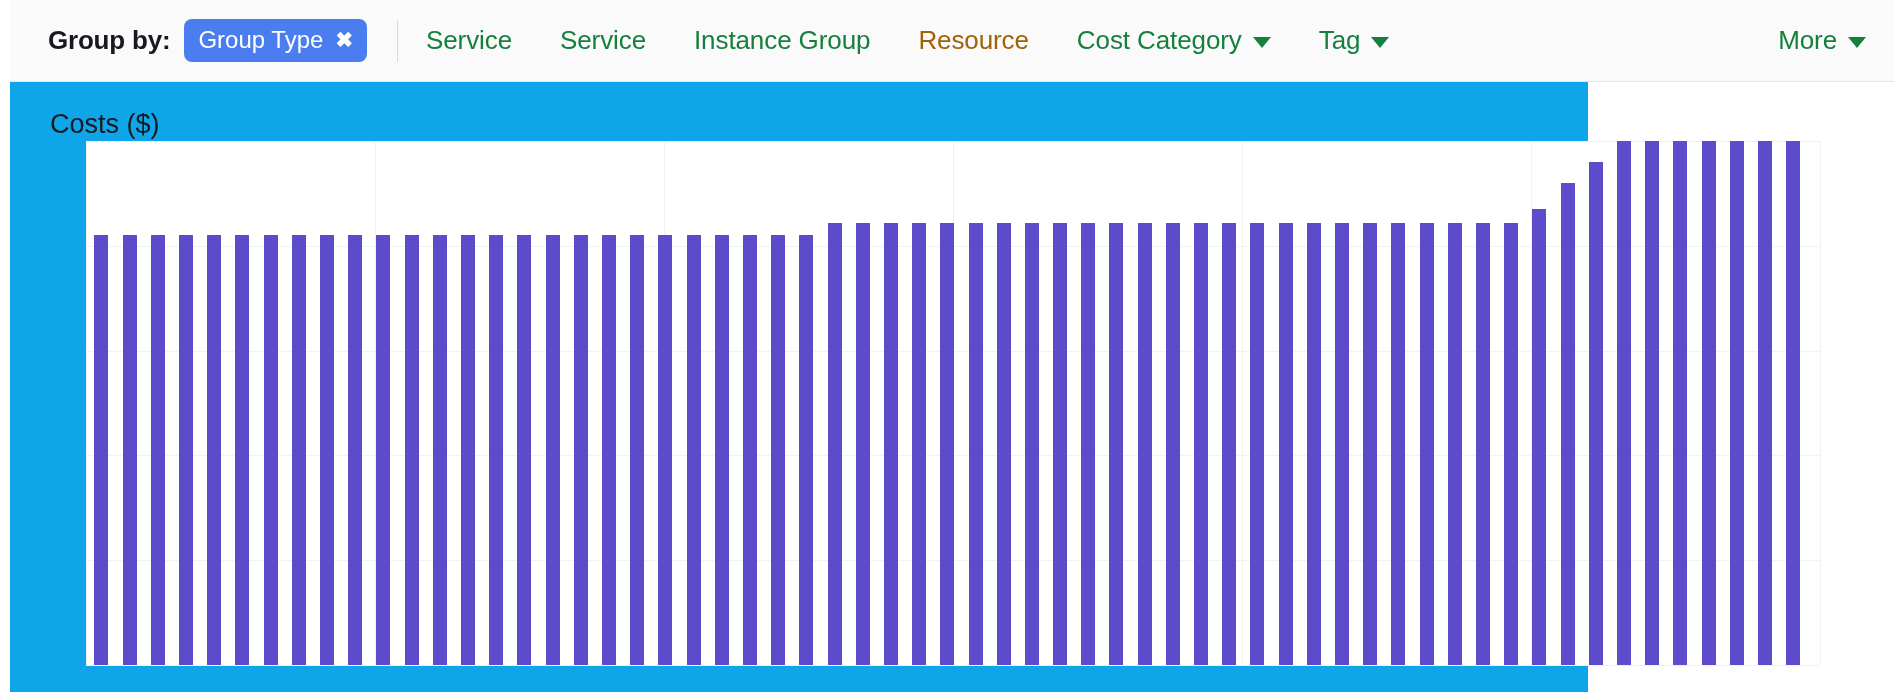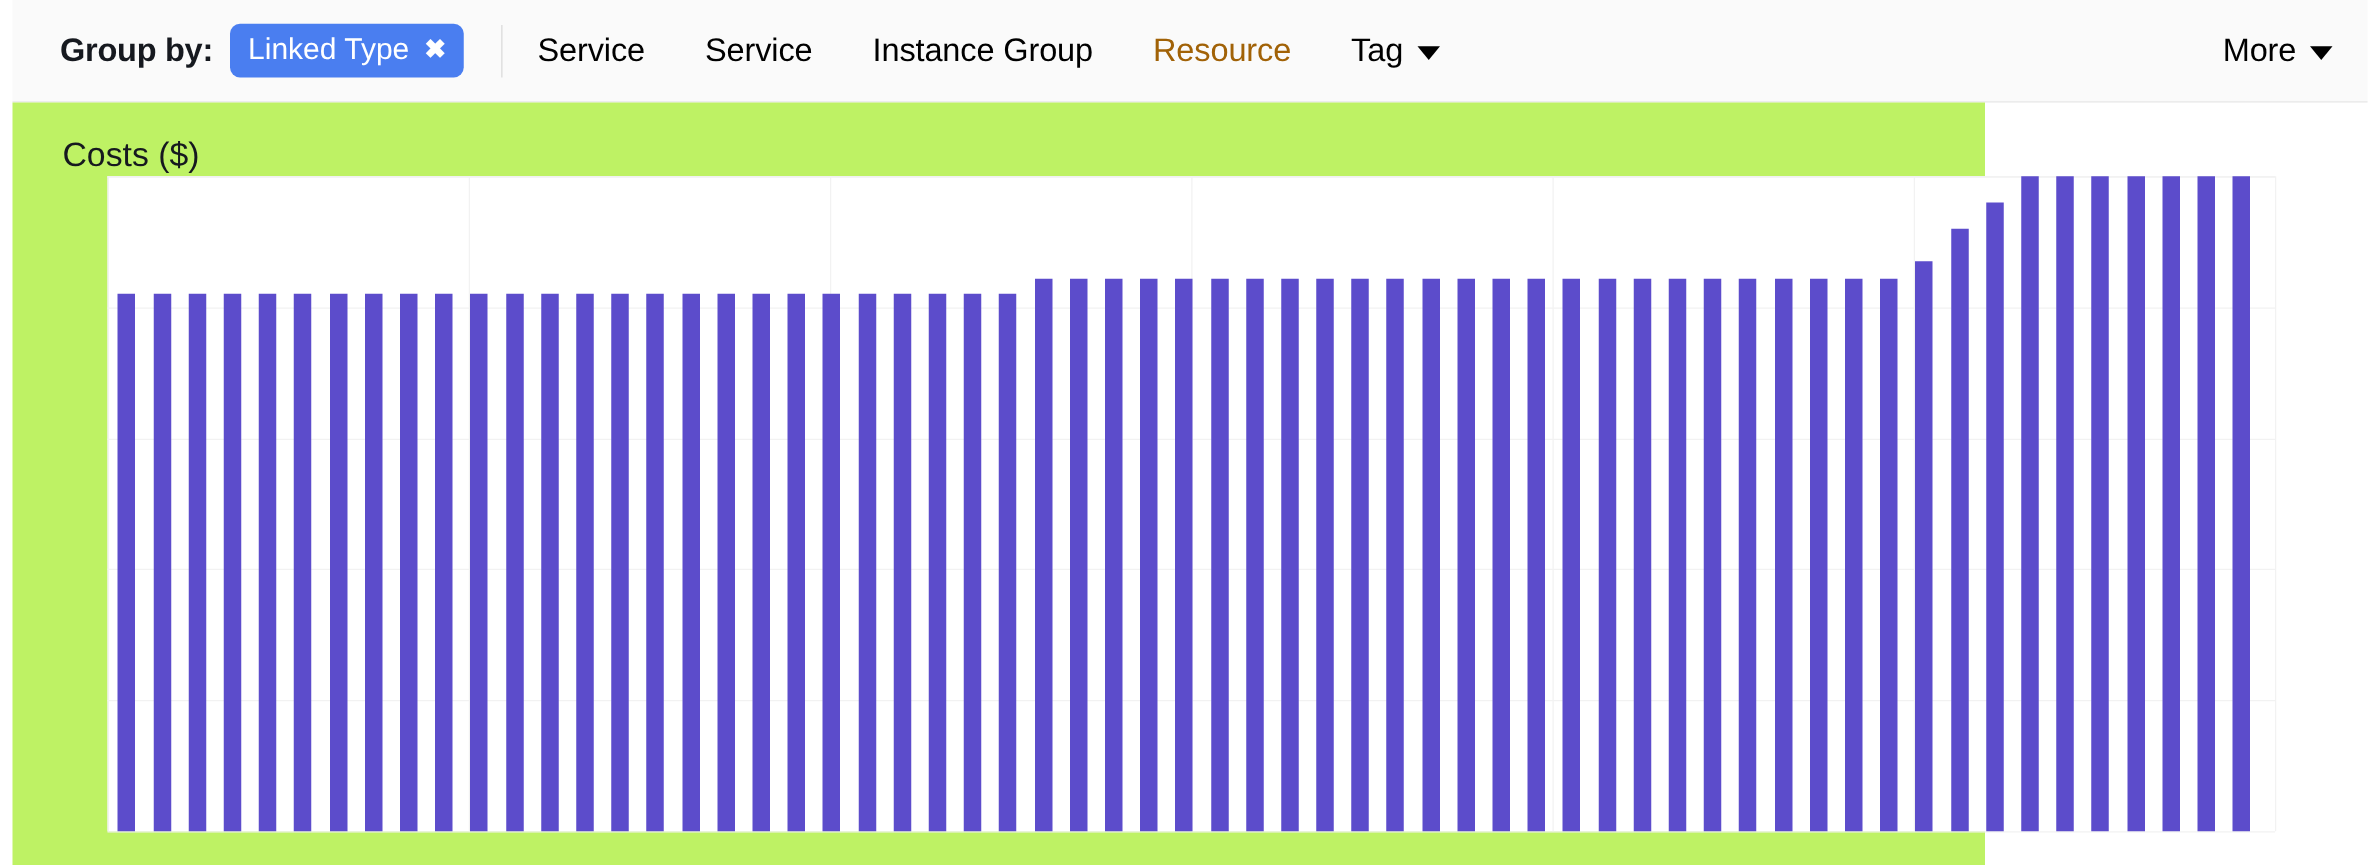--- a/index.html
+++ b/index.html
@@ -41,39 +41,39 @@
   .chip .chip-x{
     font-size:21px;font-weight:bold;line-height:1;
     display:inline-block;transform:translateY(-1px);
     cursor:pointer;
   }
   .divider{
     width:1px;height:42px;background:#d9d9d9;
     margin:0 28px 0 30px;flex:0 0 auto;
   }
   .dim-link{
-    font-size:26px;color:#000000;white-space:nowrap;
+    font-size:26px;color:#15803d;white-space:nowrap;
     cursor:pointer;margin-right:48px;letter-spacing:-0.1px;
   }
   .dim-link.disabled{color:#a16207;cursor:default;}
   .dim-link.has-caret{display:inline-flex;align-items:center;gap:11px;}
   .caret{
     width:0;height:0;
     border-left:9px solid transparent;
     border-right:9px solid transparent;
     border-top:11px solid currentColor;
     display:inline-block;transform:translateY(2px);
   }
   .spacer{flex:1 1 auto;}
   .more-link{margin-right:0;}
 
   
   .chart-area{
     position:absolute;left:0;top:82px;width:1578px;height:610px;
-    background:#bef264;
+    background:#0ea5e9;
   }
   .chart-title{
     position:absolute;left:40px;top:27px;
     font-size:27px;color:#16191f;white-space:nowrap;
   }
   .plot{
     position:absolute;left:76px;top:59px;
     width:1734px;height:524px;
   }
   .plot-frame{
@@ -101,35 +101,39 @@
 <body>
 
 <div id="app">
 
   <div class="toolbar">
     <div class="toolbar-inner">
 
       <span class="group-by-label">Group by:</span>
 
       <span class="chip">
-        <span>Linked Type</span>
+        <span>Group Type</span>
         <span class="chip-x">✖</span>
       </span>
 
       <span class="divider"></span>
 
       <span class="dim-link">Service</span>
 
 
       <span class="dim-link">Service</span>
 
       <span class="dim-link">Instance Group</span>
 
       <span class="dim-link disabled">Resource</span>
 
+      <span class="dim-link has-caret">
+        <span>Cost Category</span>
+        <span class="caret"></span>
+      </span>
 
       <span class="dim-link has-caret">
         <span>Tag</span>
         <span class="caret"></span>
       </span>
 
       <span class="spacer"></span>
 
       <span class="dim-link has-caret more-link">
         <span>More</span>

